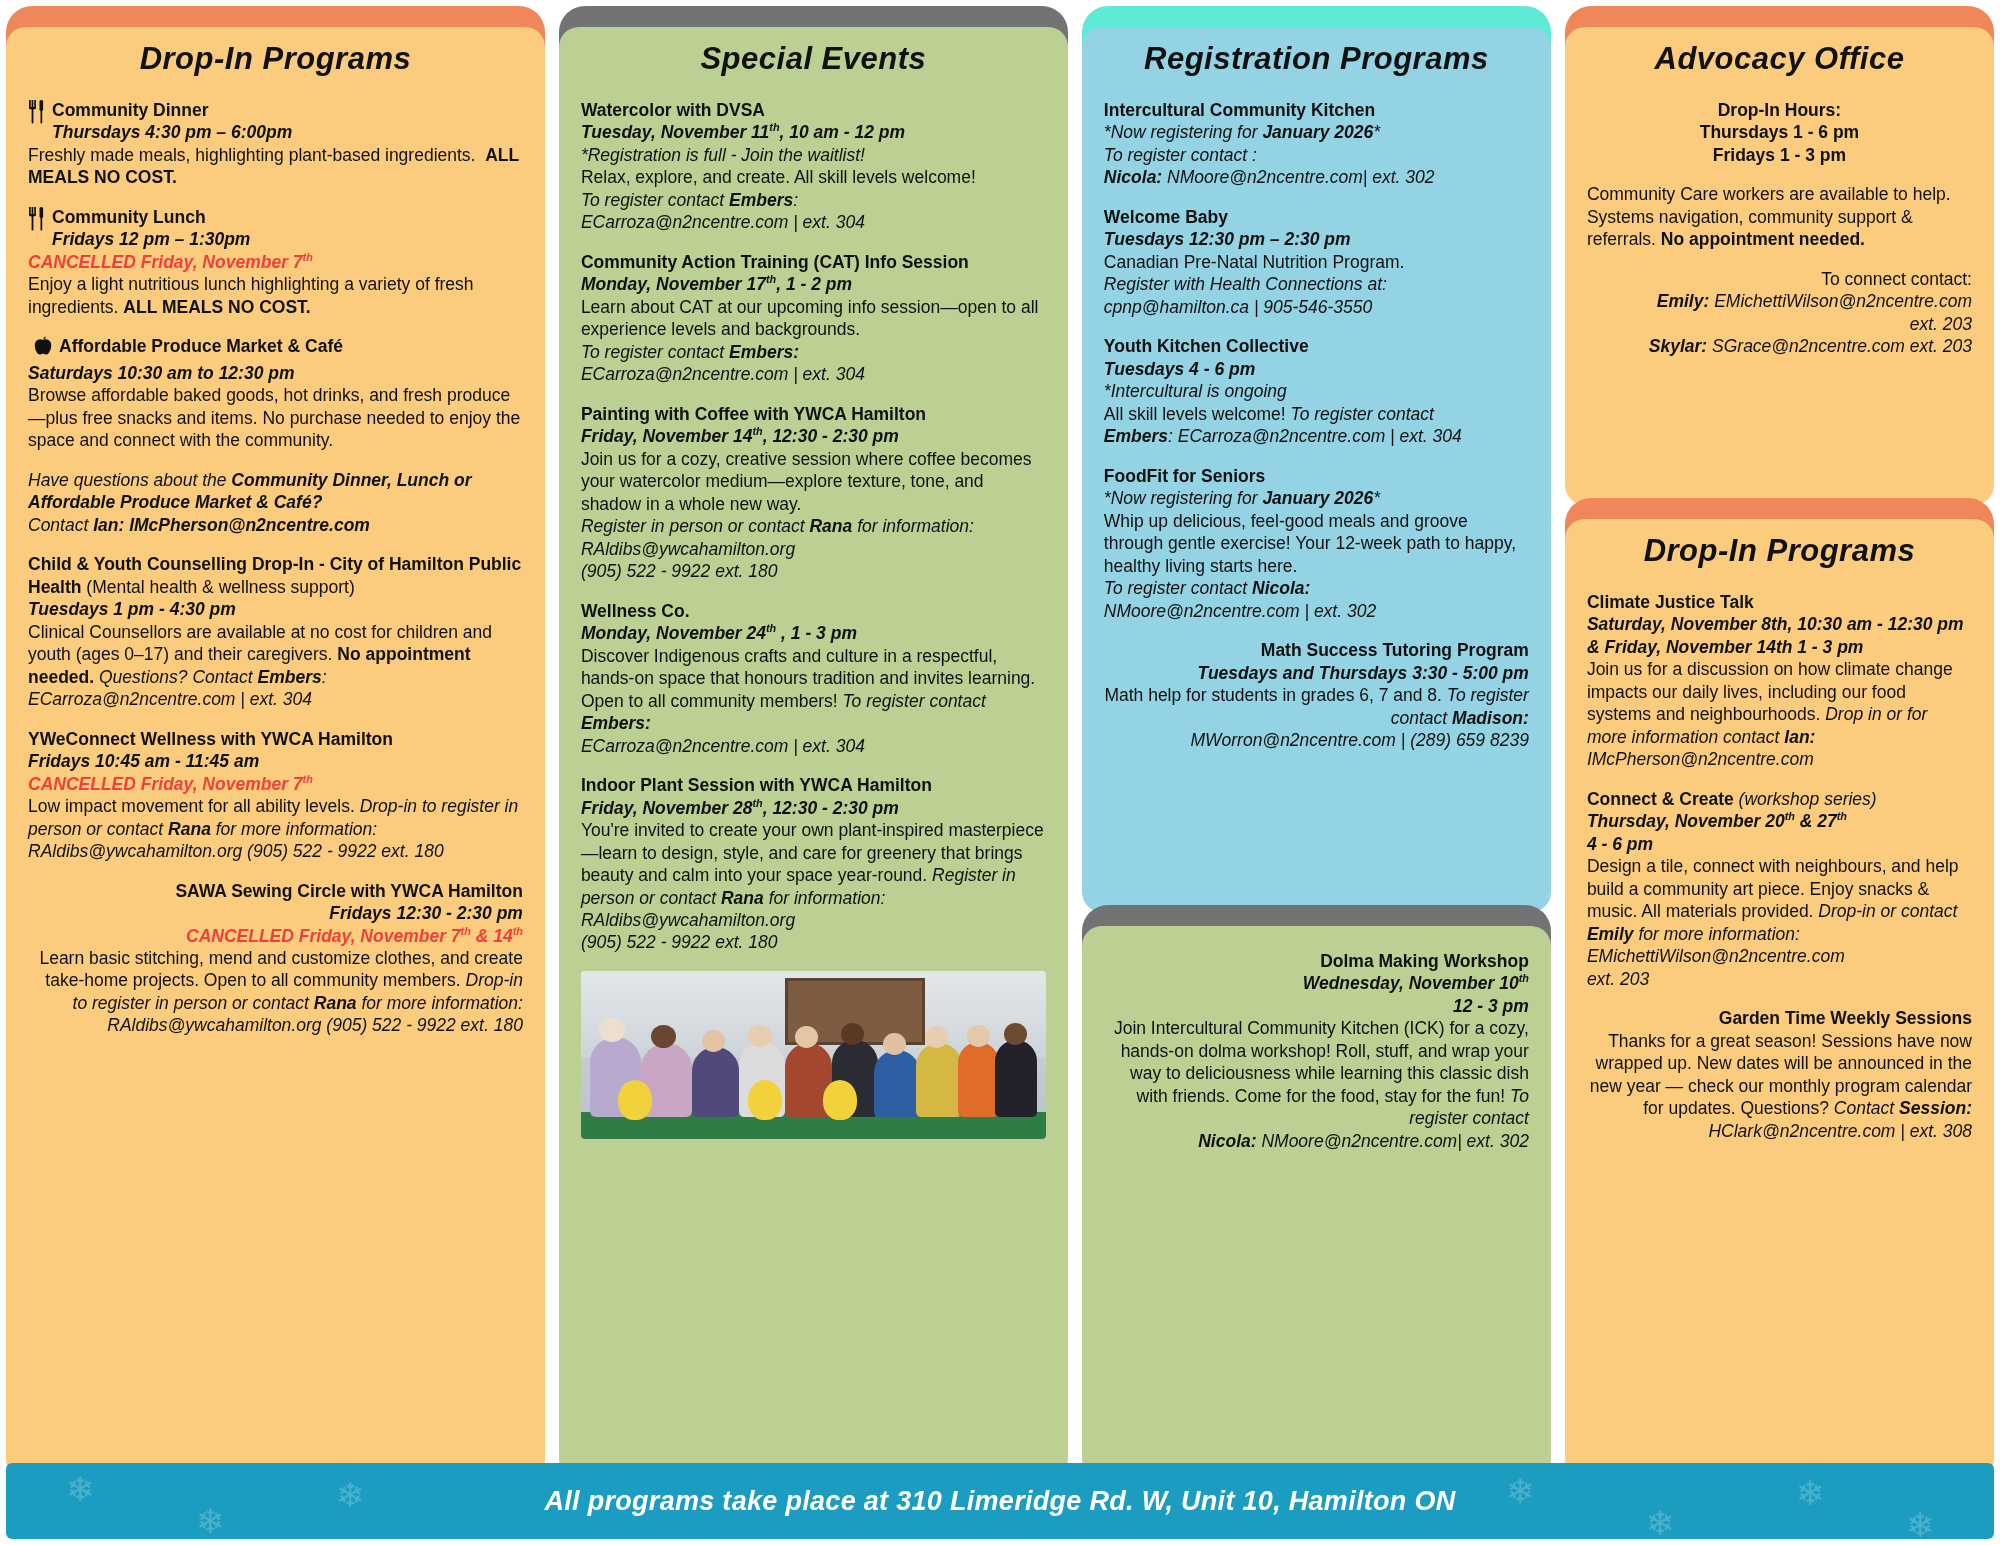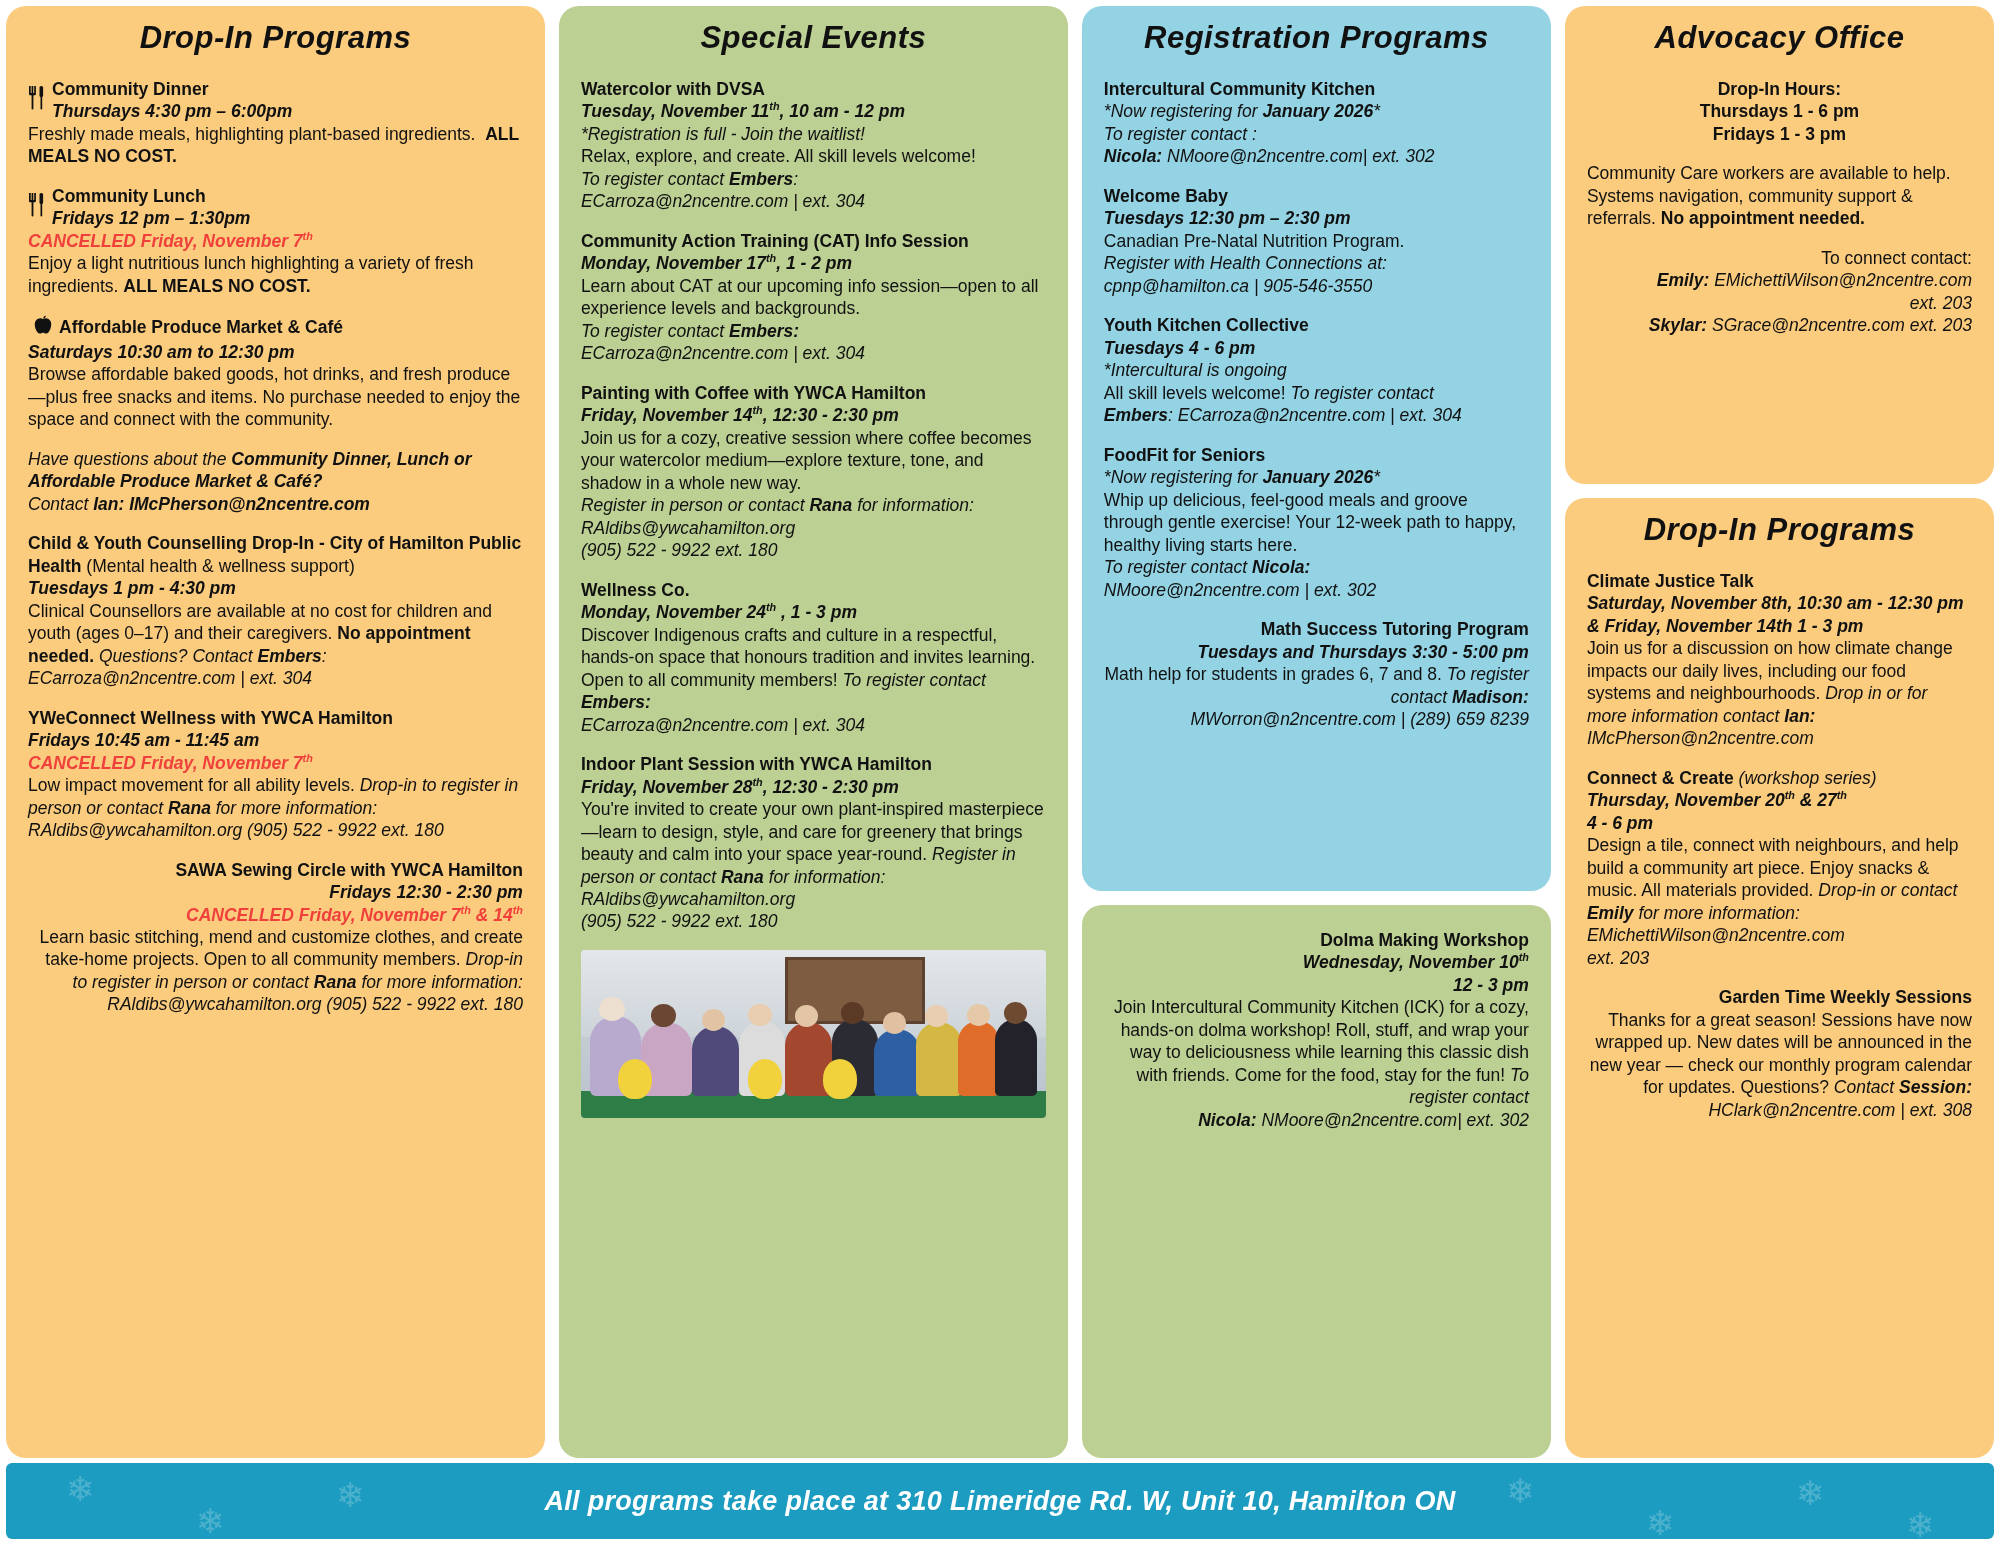--- a/index.html
+++ b/index.html
@@ -21,20 +21,21 @@
   
   .card {
     border-radius: 26px;
     position: relative;
   }
   .card-inner {
     border-radius: 20px;
     height: 100%;
     padding: 14px 22px 12px 22px;
     overflow: hidden;
+    margin-top: 21px;
   }
   .orange   { background: #f0875a; }
   .orange  > .card-inner { background: #fbcc7e; }
   .green    { background: #737373; }
   .green   > .card-inner { background: #bdd093; }
   .blue     { background: #5eead4; }
   .blue    > .card-inner { background: #93d3e4; }
 
   .card-title {
     font-weight: bold;
@@ -56,21 +57,21 @@
   
   .prog { margin-bottom: 17px; font-size: 17.5px; line-height: 1.285; color: #111; }
   .prog:last-child { margin-bottom: 0; text-align: right; }
   .ln { display: block; }
   .t  { font-weight: bold; }
   .i  { font-style: italic; }
   .bi { font-weight: bold; font-style: italic; }
   .red { color: #f0403c; font-weight: bold; font-style: italic; }
   sup { font-size: 0.62em; vertical-align: super; line-height: 0; }
 
-  .icon-row { display: flex; align-items: center; gap: 7px; }
+  .icon-row { display: flex; align-items: flex-start; gap: 7px; }
   .util-icon { flex: 0 0 auto; margin-top: 1px; }
 
   .centered { text-align: center; }
 
   
   .photo {
     margin-top: 12px;
     width: 100%;
     height: 168px;
     border-radius: 4px;

